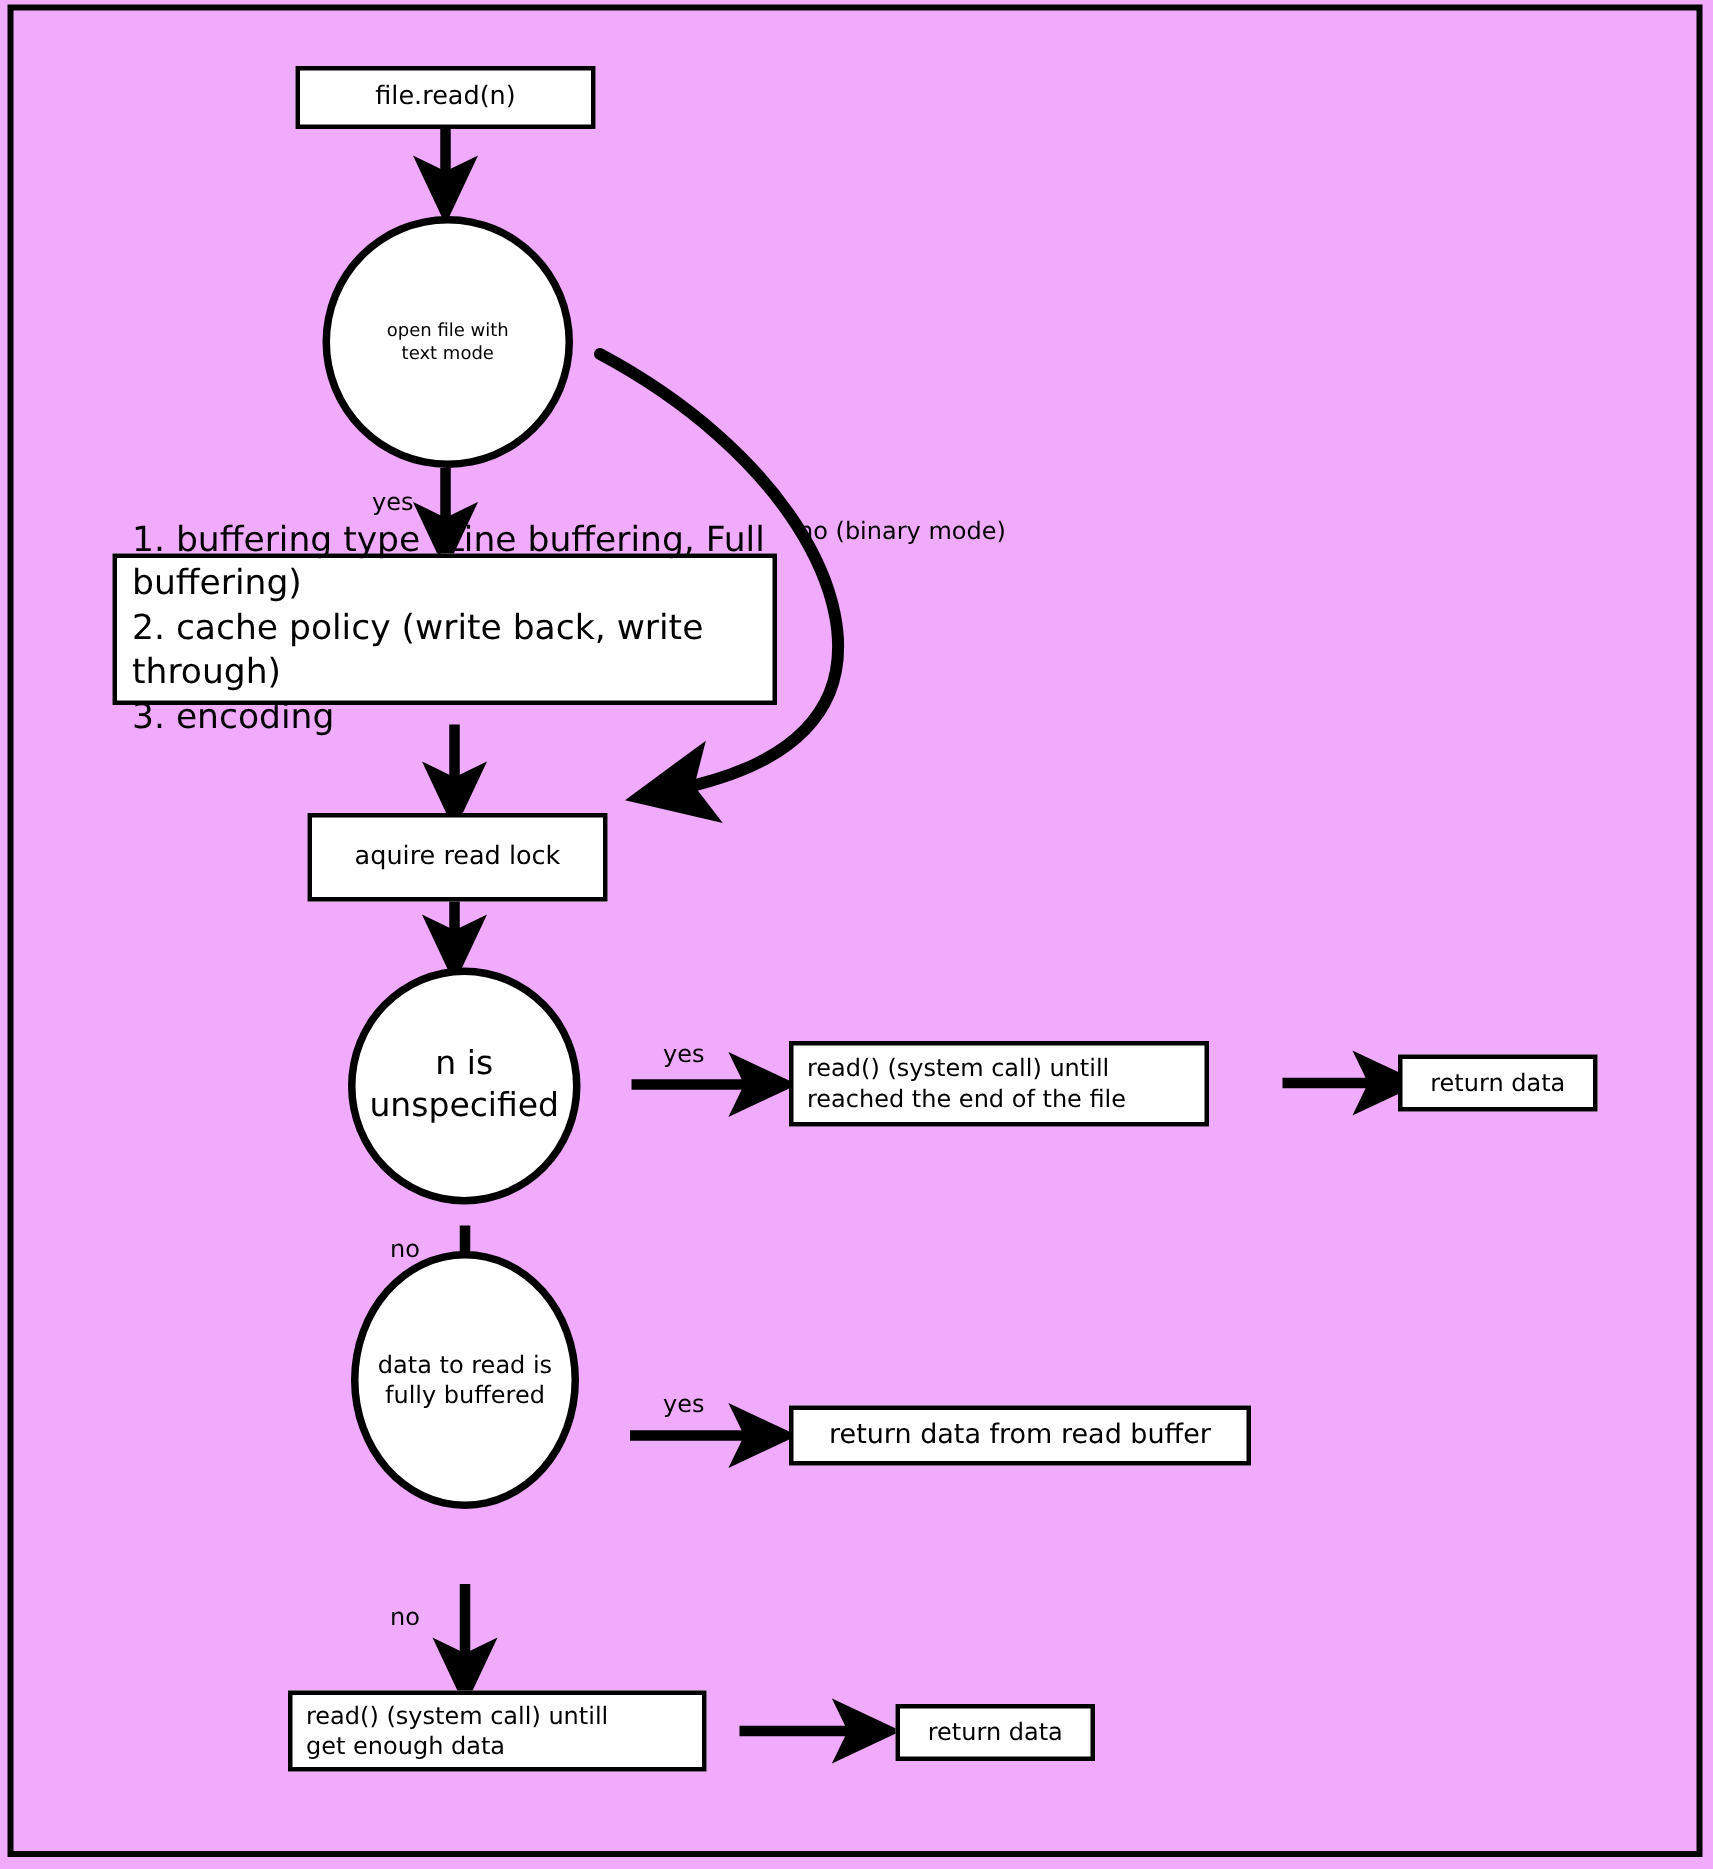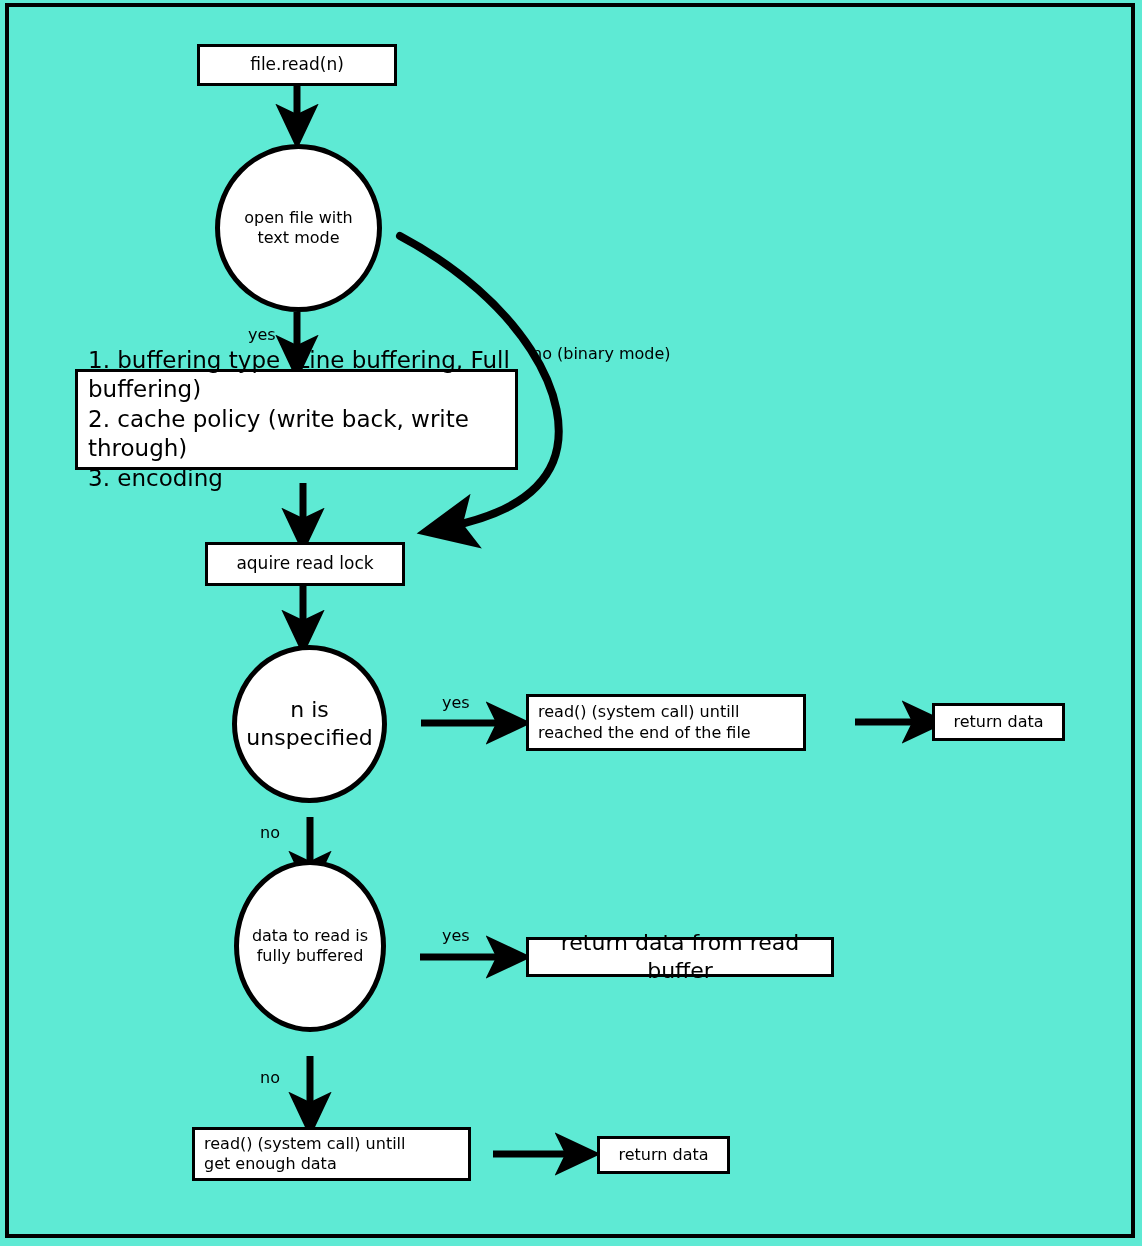--- a/index.html
+++ b/index.html
@@ -7,21 +7,21 @@
     padding: 0;
     background: #ffffff;
   }
   body {
     font-family: "DejaVu Sans", sans-serif;
   }
   #canvas {
     position: relative;
     width: 1142px;
     height: 1246px;
-    background: #5eead4;
+    background: #f0abfc;
     overflow: hidden;
   }
   #frame {
     position: absolute;
     left: 5px;
     top: 3px;
     width: 1130px;
     height: 1235px;
     border: 4px solid #000000;
     box-sizing: border-box;
@@ -96,55 +96,55 @@
 
     <line x1="310" y1="1056" x2="310" y2="1114" stroke="#000" stroke-width="7" marker-end="url(#ah)"></line>
 
     <line x1="493" y1="1154" x2="577" y2="1154" stroke="#000" stroke-width="7" marker-end="url(#ah)"></line>
   </svg>
 
   <div class="node box center" style="left:197px; top:44px; width:200px; height:42px; font-size:17px;">
     <span class="txt">file.read(n)</span>
   </div>
 
-  <div class="node ellipse" style="left:215px; top:144px; width:167px; height:168px; font-size:16px;">
+  <div class="node ellipse" style="left:215px; top:144px; width:167px; height:168px; font-size:12px;">
     <span class="txt">open file with
 text mode</span>
   </div>
 
   <div class="node box left" style="left:75px; top:369px; width:443px; height:101px; font-size:23px; padding-left:10px;">
     <span class="txt">1. buffering type (Line buffering, Full buffering)
 2. cache policy (write back, write through)
 3. encoding</span>
   </div>
 
-  <div class="node box center" style="left:205px; top:542px; width:200px; height:44px; font-size:17px;">
+  <div class="node box center" style="left:205px; top:542px; width:200px; height:59px; font-size:17px;">
     <span class="txt">aquire read lock</span>
   </div>
 
   <div class="node ellipse" style="left:232px; top:645px; width:155px; height:158px; font-size:22px;">
     <span class="txt">n is
 unspecified</span>
   </div>
 
   <div class="node box left" style="left:526px; top:694px; width:280px; height:57px; font-size:16px; padding-left:9px;">
     <span class="txt">read() (system call) untill
 reached the end of the file</span>
   </div>
 
   <div class="node box center" style="left:932px; top:703px; width:133px; height:38px; font-size:16px;">
     <span class="txt">return data</span>
   </div>
 
-  <div class="node ellipse" style="left:234px; top:860px; width:152px; height:172px; font-size:16px;">
+  <div class="node ellipse" style="left:234px; top:834px; width:152px; height:172px; font-size:16px;">
     <span class="txt">data to read is
 fully buffered</span>
   </div>
 
-  <div class="node box center" style="left:526px; top:937px; width:308px; height:40px; font-size:22px;">
+  <div class="node box center" style="left:526px; top:937px; width:308px; height:40px; font-size:18px;">
     <span class="txt">return data from read buffer</span>
   </div>
 
   <div class="node box left" style="left:192px; top:1127px; width:279px; height:54px; font-size:16px; padding-left:9px;">
     <span class="txt">read() (system call) untill
 get enough data</span>
   </div>
 
   <div class="node box center" style="left:597px; top:1136px; width:133px; height:38px; font-size:16px;">
     <span class="txt">return data</span>

